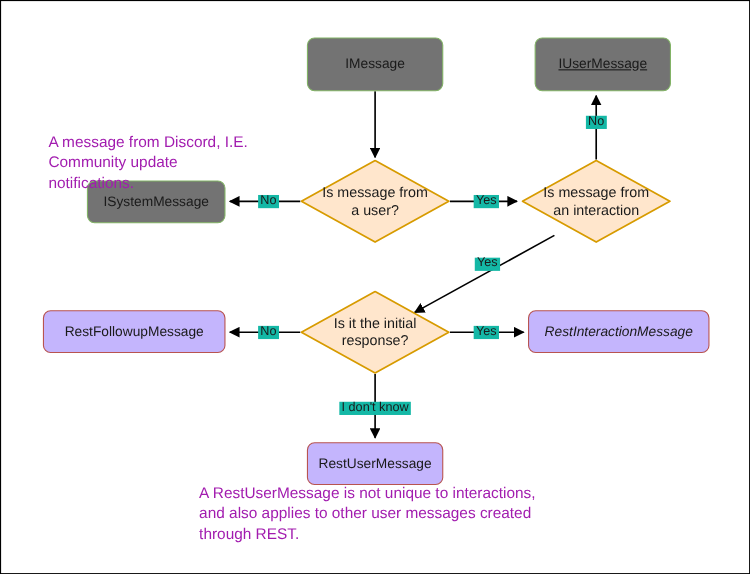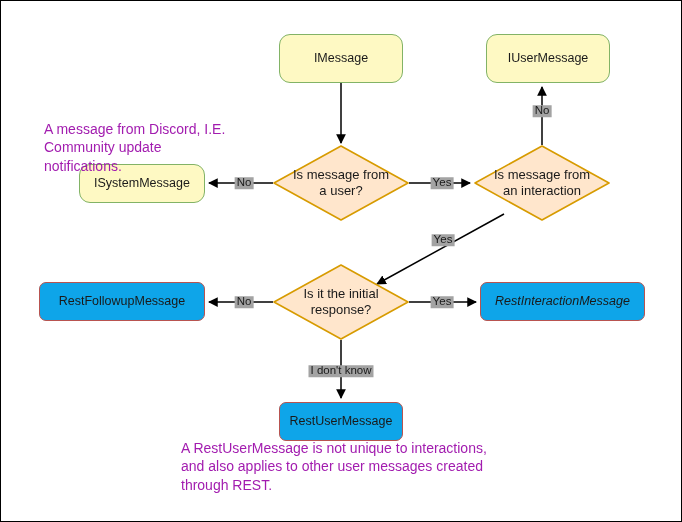--- a/index.html
+++ b/index.html
@@ -35,26 +35,25 @@
     justify-content: center;
     text-align: center;
     font-size: 12.5px;
     line-height: 1.25;
     color: #1a1a1a;
     border-radius: 7px;
     border-width: 1.4px;
     border-style: solid;
   }
   .node.green {
-    background: #fef9c3;
+    background: #737373;
     border-color: #82b366;
-    border-radius: 11px;
   }
   .node.pink {
-    background: #0ea5e9;
+    background: #c4b5fd;
     border-color: #b85450;
   }
 
   
   .diamond {
     position: absolute;
     box-sizing: border-box;
   }
   .diamond .shape {
     position: absolute;
@@ -88,21 +87,21 @@
     line-height: 1.32;
     color: #a21caf;
     white-space: pre-line;
   }
 
   
   .edge-label {
     position: absolute;
     font-size: 11.5px;
     color: #1a1a1a;
-    background: #a3a3a3;
+    background: #14b8a6;
     padding: 0 2px;
     white-space: nowrap;
     transform: translate(-50%, -50%);
     line-height: 1;
   }
 </style>
 </head>
 <body>
 
 <div id="canvas">
@@ -154,21 +153,21 @@
         <svg class="shape" viewBox="0 0 136 76" preserveAspectRatio="none">
           <polygon points="68,1 135,38 68,75 1,38" fill="#ffe6cc" stroke="#d79b00" stroke-width="1.6" stroke-linejoin="round"></polygon>
         </svg>
         <div class="dlabel">Is it the initial
 response?</div>
       </div>
     </div>
 
   <div id="node-layer">
       <div class="node green" style="left: 278px; top: 33px; width: 124px; height: 49px;">IMessage</div>
-      <div class="node green" style="left: 485px; top: 33px; width: 124px; height: 49px;">IUserMessage</div>
+      <div class="node green" style="left: 485px; top: 33px; width: 124px; height: 49px; text-decoration: underline;">IUserMessage</div>
       <div class="node green" style="left: 78px; top: 163px; width: 126px; height: 39px;">ISystemMessage</div>
       <div class="node pink" style="left: 38px; top: 281px; width: 166px; height: 39px;">RestFollowupMessage</div>
       <div class="node pink" style="left: 479px; top: 281px; width: 165px; height: 39px; font-style: italic;">RestInteractionMessage</div>
       <div class="node pink" style="left: 278px; top: 401px; width: 124px; height: 39px;">RestUserMessage</div>
     </div>
 
   <div id="annotation-layer">
       <div class="annotation" style="left: 43px; top: 119px; width: 196px;">A message from Discord, I.E.
 Community update notifications.</div>
       <div class="annotation" style="left: 180px; top: 438px; width: 322px;">A RestUserMessage is not unique to interactions,

